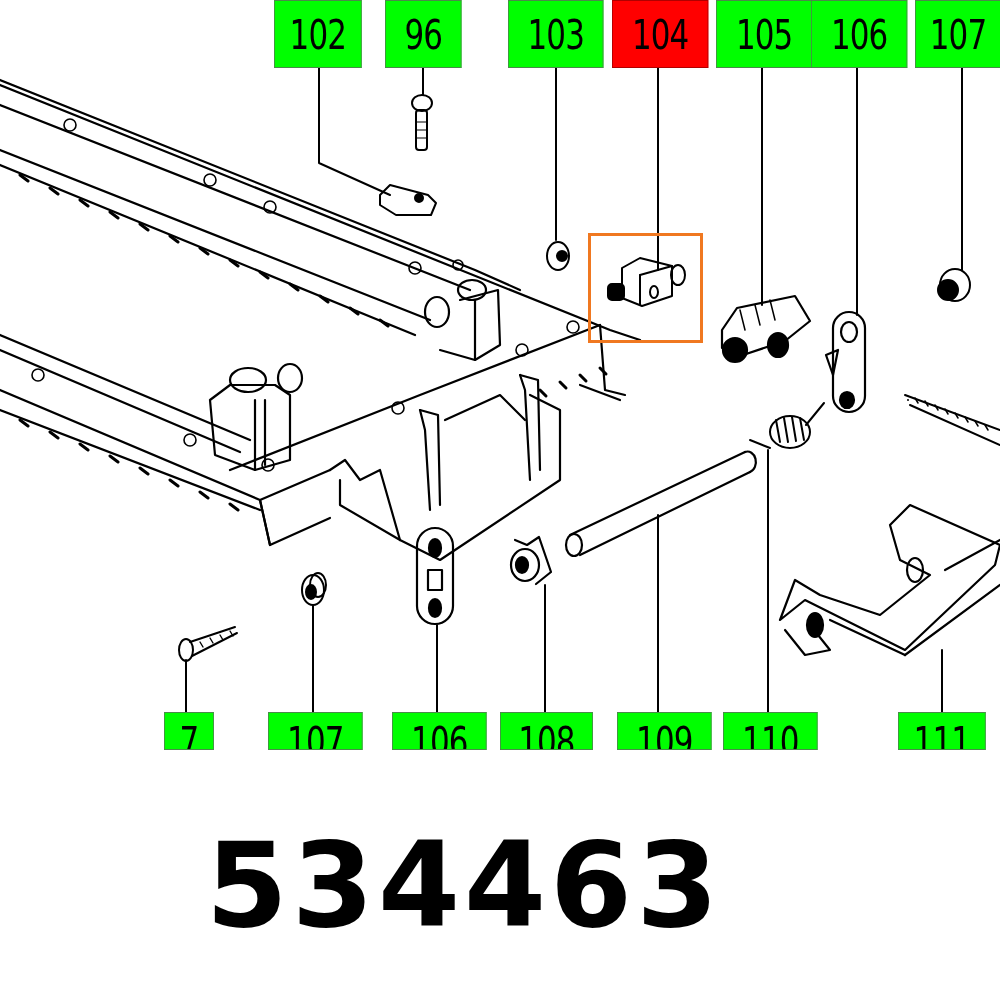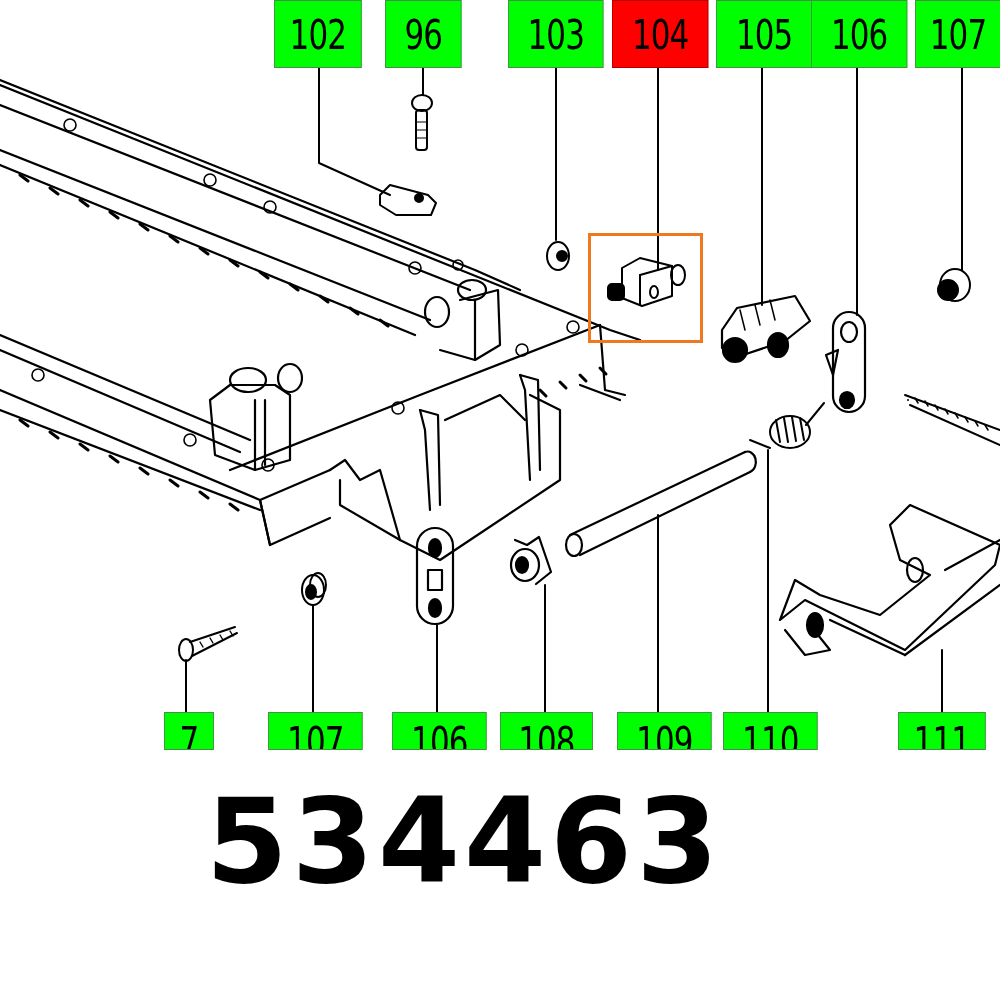--- a/index.html
+++ b/index.html
@@ -5,21 +5,21 @@
   html, body { margin: 0; padding: 0; background: #ffffff; }
   body { width: 1000px; height: 1000px; position: relative; overflow: hidden;
          font-family: "DejaVu Sans Condensed", "DejaVu Sans", "Liberation Sans", sans-serif; }
   .label { position: absolute; box-sizing: border-box; border: 1px solid #4a8a4a;
            color: #000; font-size: 40px; line-height: 68px; text-align: center;
            letter-spacing: -1px; overflow: hidden; transform: scaleX(0.86); transform-origin: left top;}
   .label.green { background: #00ff00; }
   .label.red { background: #ff0000; border-color: #b00000; }
   .label.bottom { line-height: 58px; height: 38px; }
   svg#drawing { position: absolute; left: 0; top: 0; }
-  .partno { position: absolute; left: 0; top: 772px; width: 928px; text-align: center;
+  .partno { position: absolute; left: 0; top: 816px; width: 928px; text-align: center;
             font-size: 118px; font-weight: bold; letter-spacing: 4px; color: #000;
             font-family: "DejaVu Sans", "Liberation Sans", sans-serif; }
   .highlight { position: absolute; left: 588px; top: 233px; width: 115px; height: 110px;
                border: 3px solid #f07820; box-sizing: border-box; }
 </style>
 </head>
 <body>
 
 <svg id="drawing" width="1000" height="1000" viewBox="0 0 1000 1000" fill="none" stroke="#000" stroke-width="2" stroke-linejoin="round" stroke-linecap="round">
 

